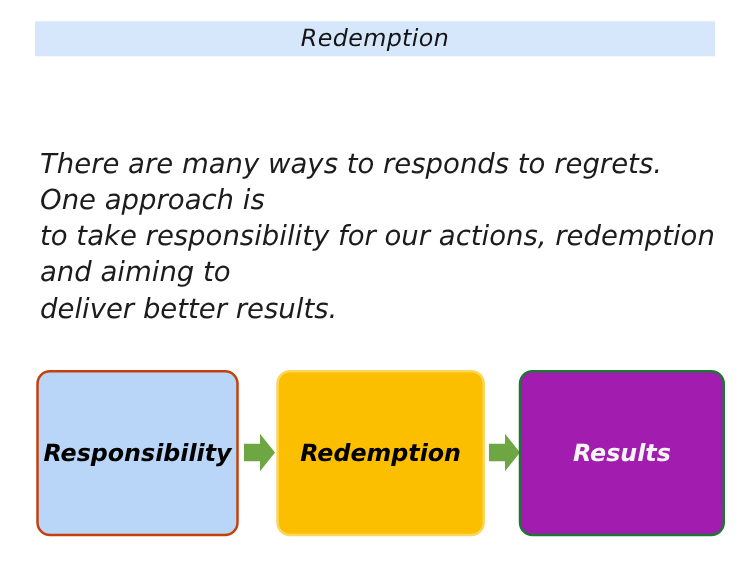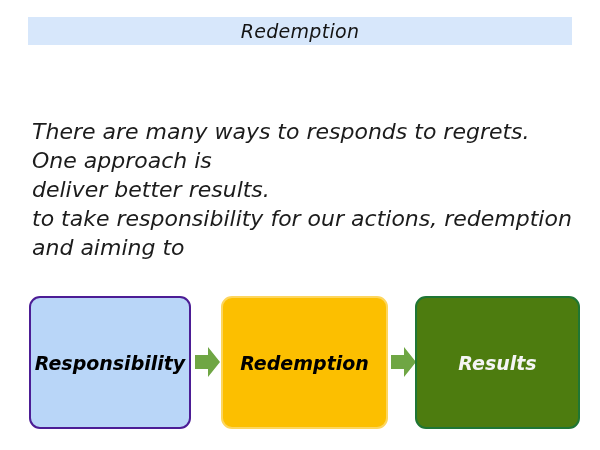--- a/index.html
+++ b/index.html
@@ -53,21 +53,21 @@
     justify-content: center;
     box-sizing: border-box;
   }
   .step-label {
     font-style: italic;
     font-weight: bold;
     font-size: 19px;
     color: #000000;
     white-space: nowrap;
   }
-  .step-1 { left: 29px;  width: 162px; border: 2px solid #4c1d95; }
+  .step-1 { left: 29px;  width: 162px; border: 2px solid #c2410c; }
   .step-2 { left: 221px; width: 167px; border: 2px solid #fdd65e; }
   .step-3 { left: 415px; width: 165px; border: 2px solid #1f7634; }
   .step-3 .step-label { color: #f5f5f5; }
   .arrow {
     position: absolute;
     top: 347px;
     width: 25px;
     height: 30px;
   }
   .arrow-1 { left: 195px; }
@@ -77,37 +77,37 @@
 <body>
 
 <div class="canvas">
 
   <div class="title-bar" style="background-color: rgb(215, 231, 251);">
     <span class="title-text">Redemption</span>
   </div>
 
   <div class="paragraph">
     <div>There are many ways to responds to regrets. One approach is</div>
+    <div>to take responsibility for our actions, redemption and aiming to</div>
     <div>deliver better results.</div>
-    <div>to take responsibility for our actions, redemption and aiming to</div>
   </div>
 
   <div class="flow-step step-1" style="background-color: rgb(185, 214, 248);">
     <span class="step-label">Responsibility</span>
   </div>
 
   <svg class="arrow arrow-1" viewBox="0 0 25 30" preserveAspectRatio="none">
     <path d="M0 8 H13 V0 L25 15 L13 30 V22 H0 Z" fill="#6fa644"></path>
   </svg>
 
   <div class="flow-step step-2" style="background-color: rgb(252, 191, 0);">
     <span class="step-label">Redemption</span>
   </div>
 
   <svg class="arrow arrow-2" viewBox="0 0 25 30" preserveAspectRatio="none">
     <path d="M0 8 H13 V0 L25 15 L13 30 V22 H0 Z" fill="#6fa644"></path>
   </svg>
 
-  <div class="flow-step step-3" style="background-color: #4d7c0f;">
+  <div class="flow-step step-3" style="background-color: #a21caf;">
     <span class="step-label">Results</span>
   </div>
 
 </div>
 
 </body></html>

